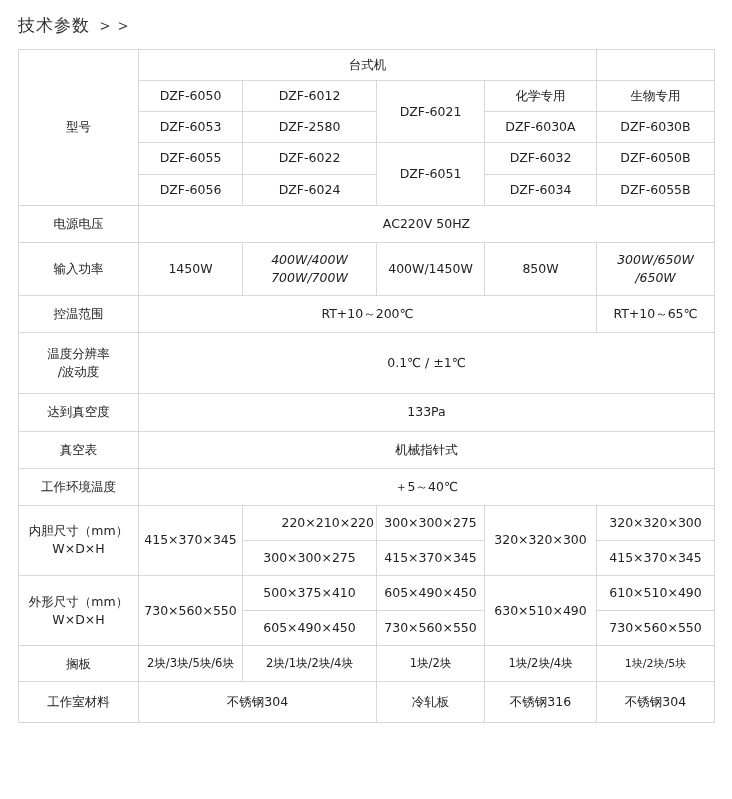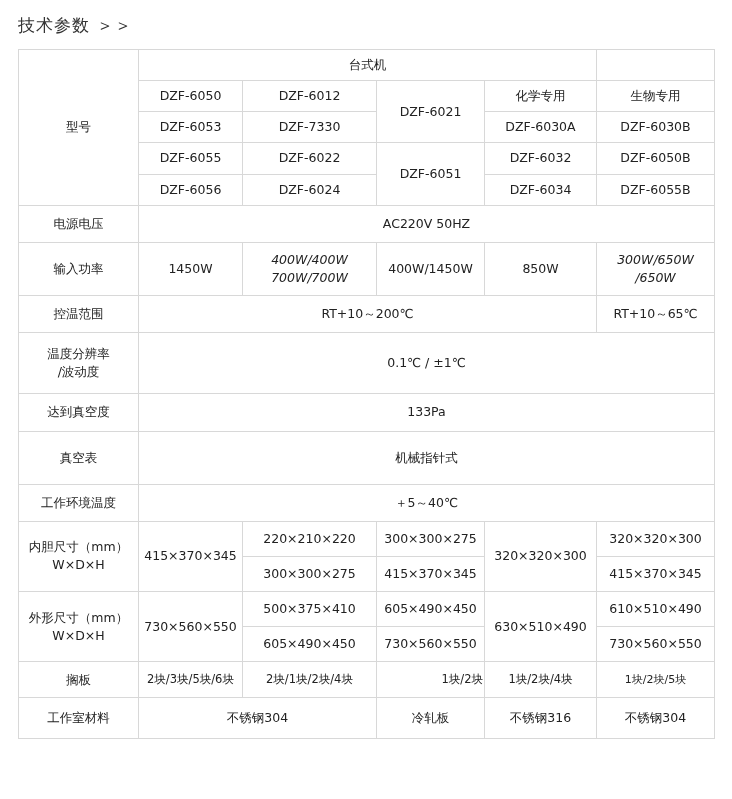--- a/index.html
+++ b/index.html
@@ -79,21 +79,21 @@
       </tr>
       <tr>
         <td>DZF-6050</td>
         <td class="yellow">DZF-6012</td>
         <td rowspan="2">DZF-6021</td>
         <td>化学专用</td>
         <td>生物专用</td>
       </tr>
       <tr>
         <td>DZF-6053</td>
-        <td class="cyan">DZF-7330</td>
+        <td class="cyan">DZF-2580</td>
         <td>DZF-6030A</td>
         <td class="yellow">DZF-6030B</td>
       </tr>
       <tr>
         <td>DZF-6055</td>
         <td class="cyan">DZF-6022</td>
         <td rowspan="2">DZF-6051</td>
         <td>DZF-6032</td>
         <td class="cyan">DZF-6050B</td>
       </tr>
@@ -132,33 +132,33 @@
         <td colspan="5" style="padding:17px 2px;">0.1℃ / ±1℃</td>
       </tr>
 
       <tr>
         <td class="label">达到真空度</td>
         <td colspan="5" style="padding:9px 2px;">133Pa</td>
       </tr>
 
       <tr>
         <td class="label">真空表</td>
-        <td colspan="5" style="padding:17px 2px;">机械指针式</td>
+        <td colspan="5" style="padding:9px 2px;">机械指针式</td>
       </tr>
 
       <tr>
         <td class="label">工作环境温度</td>
         <td colspan="5" style="padding:9px 2px;">＋5～40℃</td>
       </tr>
 
       <tr>
         <td class="label" rowspan="2" style="white-space:pre-line;">内胆尺寸（mm）
 W×D×H</td>
         <td rowspan="2">415×370×345</td>
-        <td class="yellow" style="padding:8px 2px;">220×210×220</td>
+        <td class="yellow" style="padding:8px 2px;text-align:right;">220×210×220</td>
         <td style="padding:8px 2px;">300×300×275</td>
         <td rowspan="2">320×320×300</td>
         <td class="yellow" style="padding:8px 2px;">320×320×300</td>
       </tr>
       <tr>
         <td class="cyan" style="padding:8px 2px;">300×300×275</td>
         <td style="padding:8px 2px;">415×370×345</td>
         <td class="cyan" style="padding:8px 2px;">415×370×345</td>
       </tr>
 
@@ -174,21 +174,21 @@
       <tr>
         <td style="padding:8px 2px;">605×490×450</td>
         <td style="padding:8px 2px;">730×560×550</td>
         <td style="padding:8px 2px;">730×560×550</td>
       </tr>
 
       <tr>
         <td class="label">搁板</td>
         <td style="padding:9px 1px;font-size:11.5px;">2块/3块/5块/6块</td>
         <td style="padding:9px 1px;font-size:11.5px;">2块/1块/2块/4块</td>
-        <td style="padding:9px 1px;font-size:11.5px;text-align:right;">1块/2块</td>
+        <td style="padding:9px 1px;font-size:11.5px;">1块/2块</td>
         <td style="padding:9px 1px;font-size:11.5px;">1块/2块/4块</td>
         <td style="padding:9px 15px;font-size:11px;">1块/2块/5块</td>
       </tr>
 
       <tr>
         <td class="label">工作室材料</td>
         <td colspan="2" style="padding:11px 2px;">不锈钢304</td>
         <td style="padding:11px 2px;">冷轧板</td>
         <td style="padding:7px 2px;">不锈钢316</td>
         <td style="padding:11px 2px;">不锈钢304</td>

